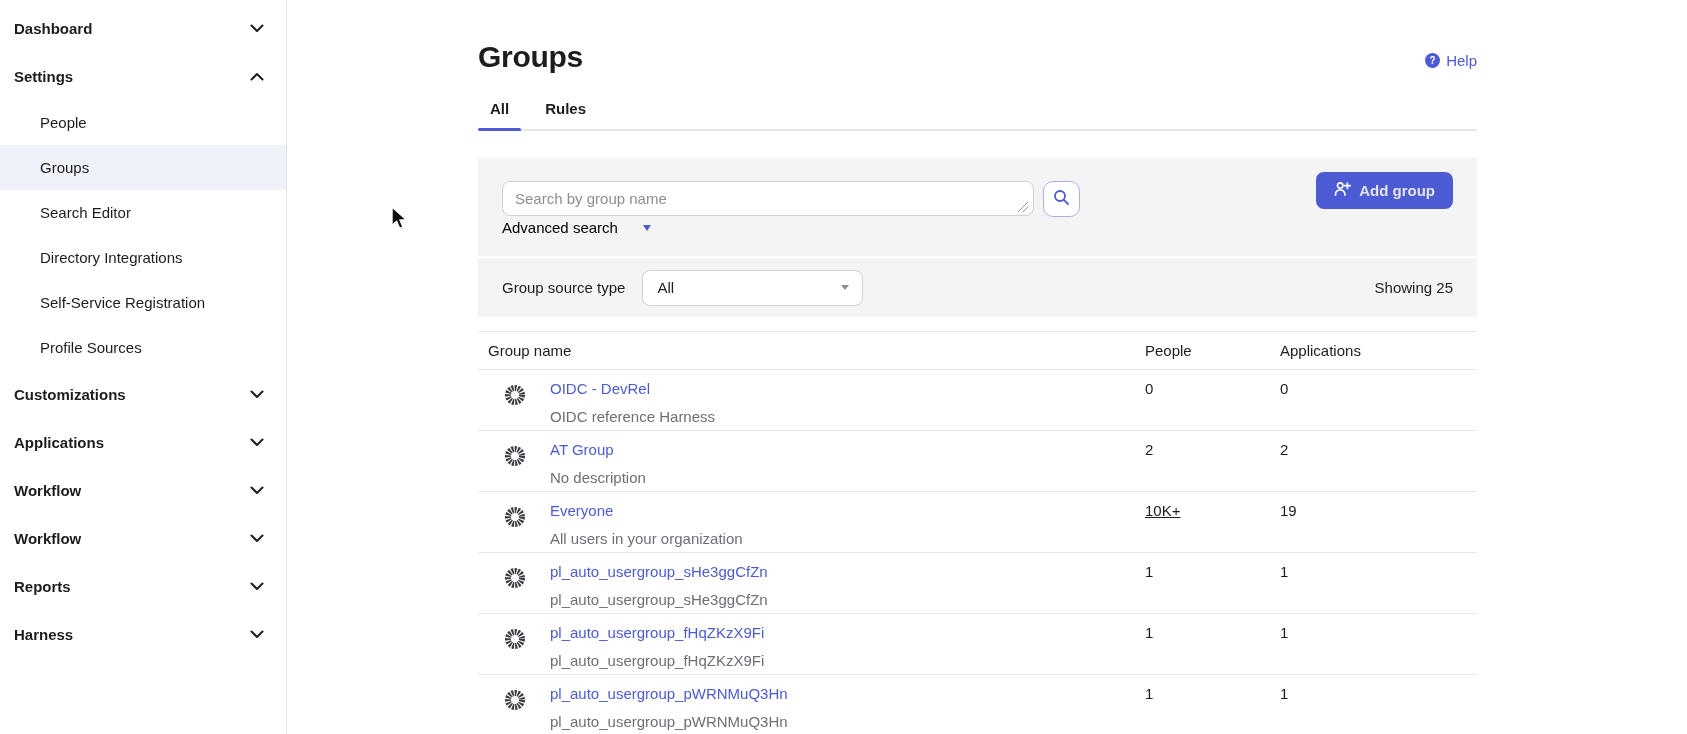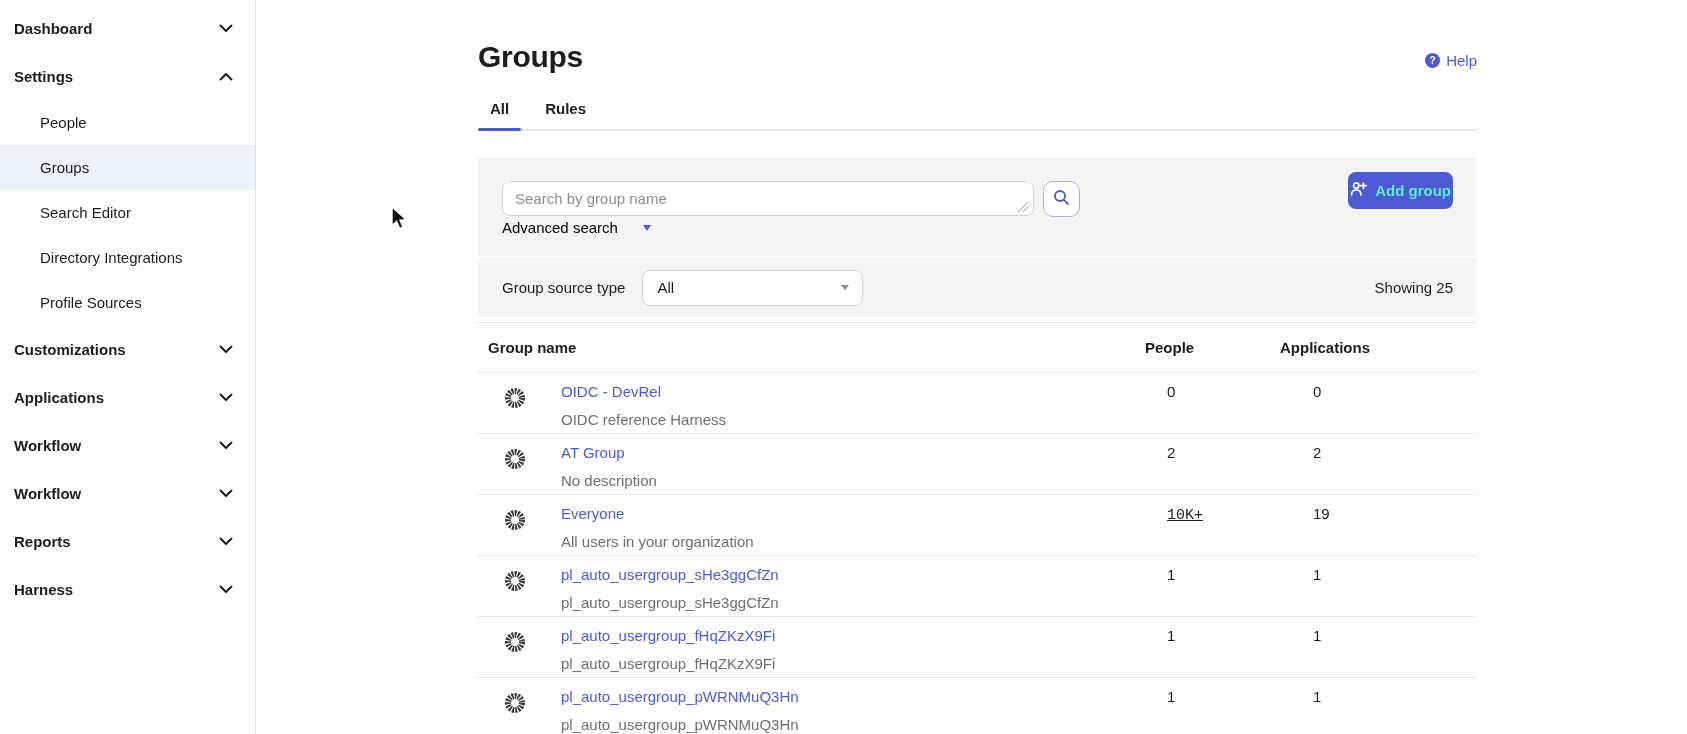--- a/index.html
+++ b/index.html
@@ -5,21 +5,21 @@
   * { box-sizing: border-box; }
   html,body { margin:0; padding:0; }
   body {
     width:1687px; height:734px; position:relative; overflow:hidden;
     background:#ffffff; color:#1d1d21;
     font-family:"Liberation Sans", sans-serif; font-size:15px;
   }
 
   
   .sidebar {
-    position:absolute; left:0; top:0; width:256px; height:734px;
+    position:absolute; left:0; top:0; width:287px; height:734px;
     border-right:1px solid #e3e3e6; background:#fff; padding-top:4px;
   }
   .nav-section {
     height:48px; display:flex; align-items:center;
     padding:0 22px 0 14px; font-weight:bold; cursor:pointer;
   }
   .nav-section .chev { margin-left:auto; }
   .nav-child {
     height:45px; display:flex; align-items:center;
     padding-left:40px; cursor:pointer;
@@ -80,22 +80,22 @@
   }
   .advanced-search {
     color:#000000; display:inline-flex; align-items:center;
     gap:25px; cursor:pointer;
   }
   .caret-down-blue {
     width:0; height:0; border-left:4.5px solid transparent;
     border-right:4.5px solid transparent; border-top:6px solid #4c5bd4;
   }
   .add-group-btn {
-    position:absolute; top:14px; right:24px; height:37px; padding:0 2px;
-    background:#4c5bd4; color:#5eead4; border:none; border-radius:8px;
+    position:absolute; top:14px; right:24px; height:37px; padding:0 18px;
+    background:#4c5bd4; color:#e5e5e5; border:none; border-radius:8px;
     font-family:"Liberation Sans",sans-serif; font-size:15px; font-weight:600;
     display:flex; align-items:center; gap:8px; cursor:pointer;
   }
 
   .panel-filter { height:59px; display:flex; align-items:center; padding:0 24px; }
   .filter-label { color:#1d1d21; }
   .select {
     margin-left:17px; width:221px; height:36px; background:#fff;
     border:1px solid #d1d1d6; border-radius:8px; display:flex; align-items:center;
     padding:0 14px; cursor:pointer; position:relative;
@@ -103,34 +103,34 @@
   .select .caret-down-gray {
     position:absolute; right:13px;
     width:0; height:0; border-left:4px solid transparent;
     border-right:4px solid transparent; border-top:5px solid #8d8d95;
   }
   .showing { margin-left:auto; color:#1d1d21; }
 
   
   .grid-cols { display:grid; grid-template-columns:72px 595px 135px 197px; }
   .table-header {
-    margin-top:5px; height:51px; align-items:center;
+    margin-top:14px; height:39px; align-items:center;
     border-top:1px solid #e8e8ea; border-bottom:1px solid #e8e8ea;
-    font-weight:700;
+    font-weight:400;
   }
   .table-header .col-name { grid-column:1 / span 2; padding-left:10px; }
   .table-row {
-    height:61px; border-bottom:1px solid #e8e8ea; align-items:start;gap:11px;
+    height:61px; border-bottom:1px solid #e8e8ea; align-items:start;
   }
   .cell-icon { padding-top:14px; padding-left:26px; }
   .cell-name { padding-top:10px; }
   .group-link { color:#4c5bd4; text-decoration:none; cursor:pointer; display:inline-block; }
   .group-desc { color:#6e6e78; margin-top:11px; }
   .cell-num { padding-top:10px; }
-  .num-link { text-decoration:underline; cursor:pointer;font-family:Liberation Mono, monospace; }
+  .num-link { text-decoration:underline; cursor:pointer; }
 
   
   .cursor { position:absolute; left:390px; top:206px; pointer-events:none; z-index:50; }
 </style>
 </head>
 <body>
 
 <nav class="sidebar">
   <div class="nav-section">
     <span>Dashboard</span>
@@ -152,20 +152,23 @@
     <span>People</span>
   </div>
   <div class="nav-child selected">
     <span>Groups</span>
   </div>
   <div class="nav-child">
     <span>Search Editor</span>
   </div>
   <div class="nav-child">
     <span>Directory Integrations</span>
+  </div>
+  <div class="nav-child">
+    <span>Self-Service Registration</span>
   </div>
   <div class="nav-child">
     <span>Profile Sources</span>
   </div>
   <div class="nav-section">
     <span>Customizations</span>
     <span class="chev">
       <svg width="14" height="9" viewBox="0 0 14 9">
           <path d="M1.5 1.5 L7 7 L12.5 1.5" fill="none" stroke="#1d1d21" stroke-width="2" stroke-linecap="round" stroke-linejoin="round"></path>
         </svg>

